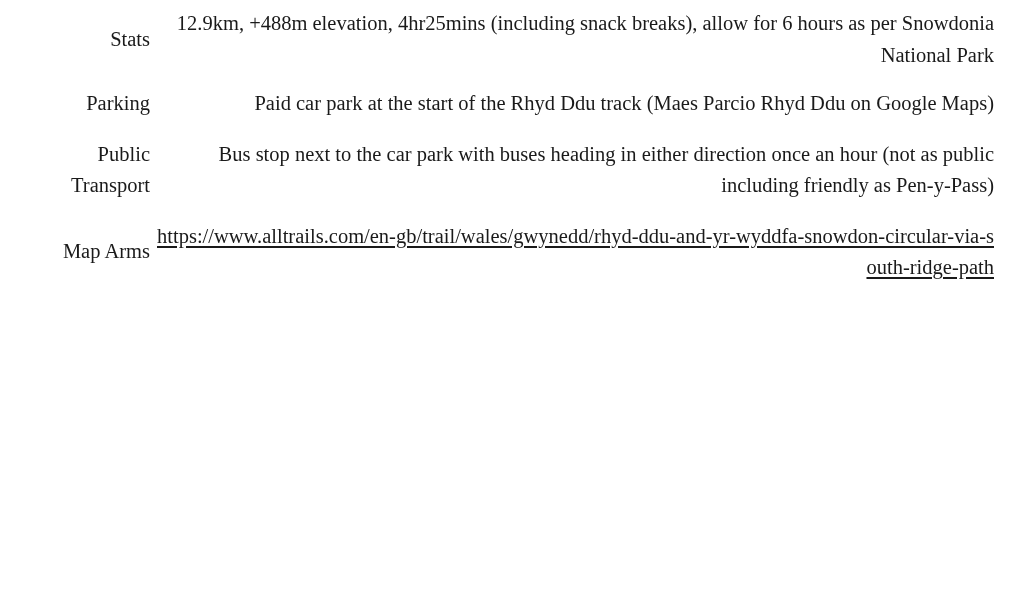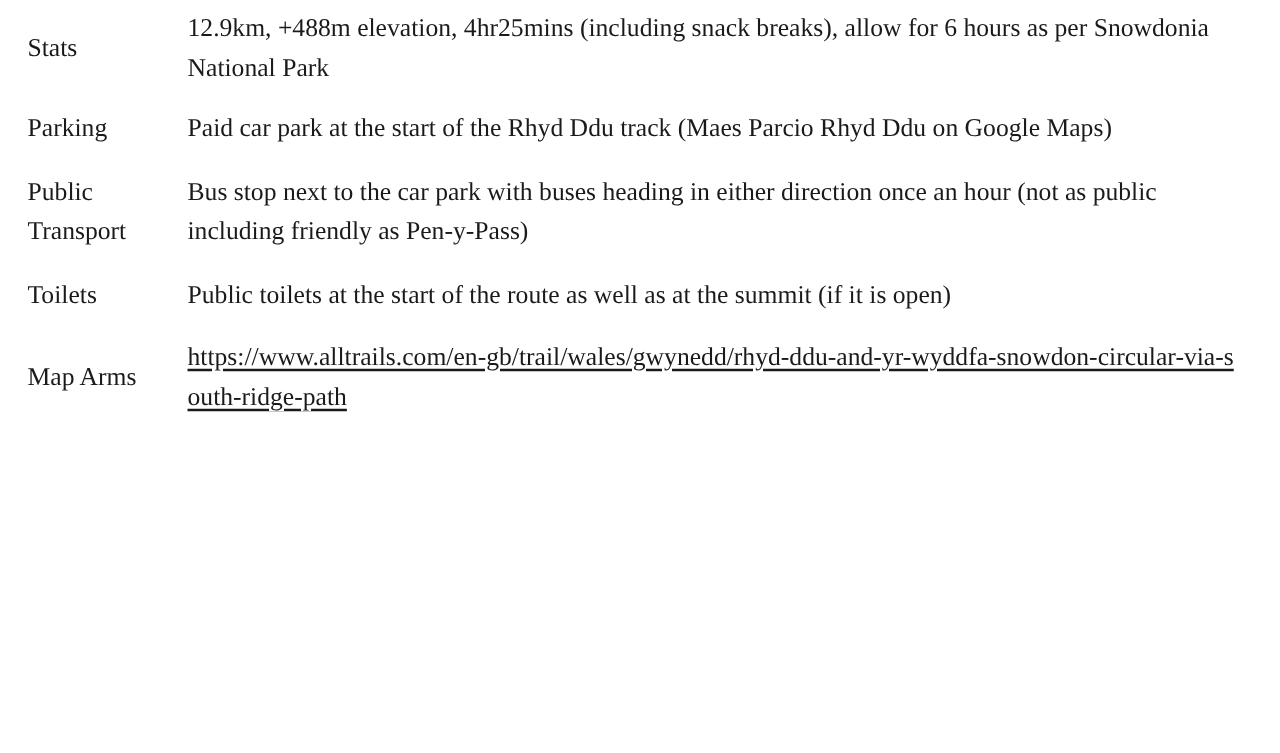--- a/index.html
+++ b/index.html
@@ -16,20 +16,21 @@
   }
   .doc {
     width: 1024px;
     box-sizing: border-box;
     padding: 6px 30px 0 22px;
   }
   table.info {
     border-collapse: collapse;
     width: 100%;
     table-layout: fixed;
+    text-align: right;
   }
   table.info td {
     vertical-align: middle;
     border: none;
     padding: 0;
   }
   td.label {
     width: 128px;
     font-size: 20.5px;
     line-height: 31px;
@@ -68,24 +69,20 @@
         <td class="value">12.9km, +488m elevation, 4hr25mins (including snack breaks), allow for 6 hours as per Snowdonia National Park</td>
       </tr>
       <tr class="row-parking">
         <td class="label">Parking</td>
         <td class="value">Paid car park at the start of the Rhyd Ddu track (Maes Parcio Rhyd Ddu on Google Maps)</td>
       </tr>
       <tr class="row-transport">
         <td class="label two-line">Public Transport</td>
         <td class="value">Bus stop next to the car park with buses heading in either direction once an hour (not as public including friendly as Pen-y-Pass)</td>
       </tr>
-      <tr class="row-toilets">
-        <td class="label">Toilets</td>
-        <td class="value">Public toilets at the start of the route as well as at the summit (if it is open)</td>
-      </tr>
       <tr class="row-map">
         <td class="label two-line">Map Arms</td>
         <td class="value">
           <a class="maplink" href="#">https://www.alltrails.com/en-gb/trail/wales/gwynedd/rhyd-ddu-and-yr-wyddfa-snowdon-circular-via-south-ridge-path</a>
         </td>
       </tr>
     </tbody>
   </table>
 </div>
 

